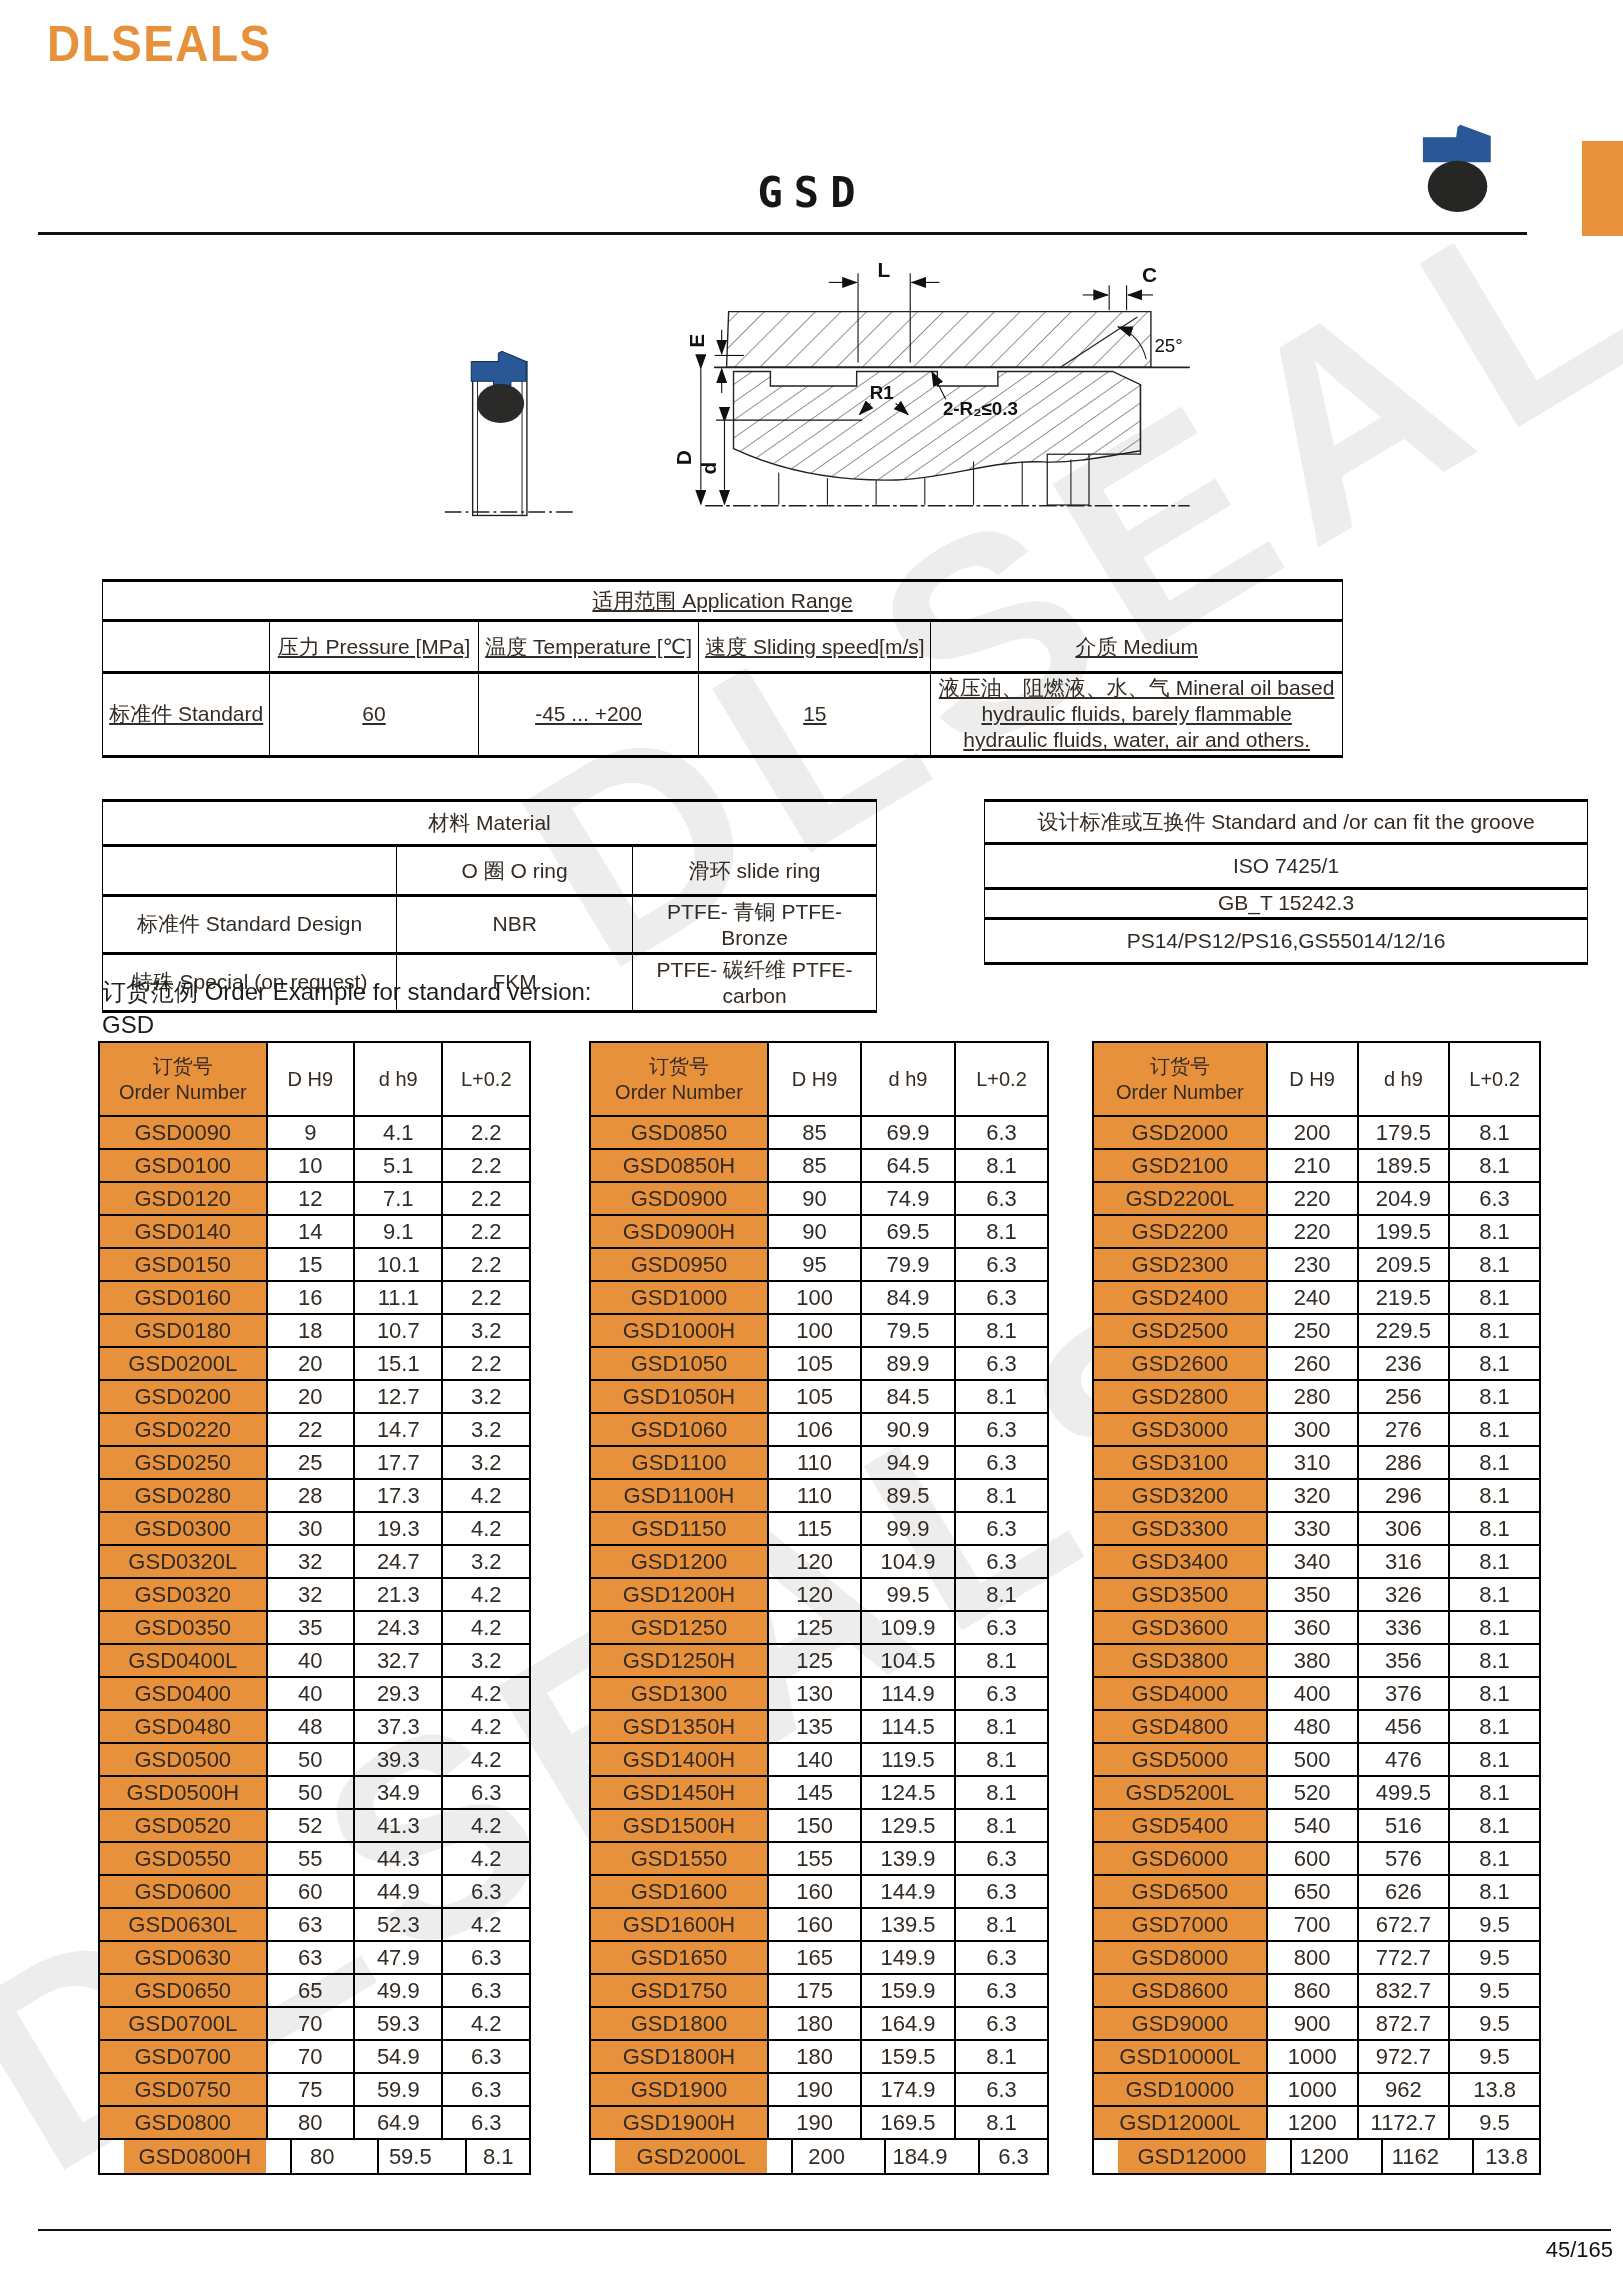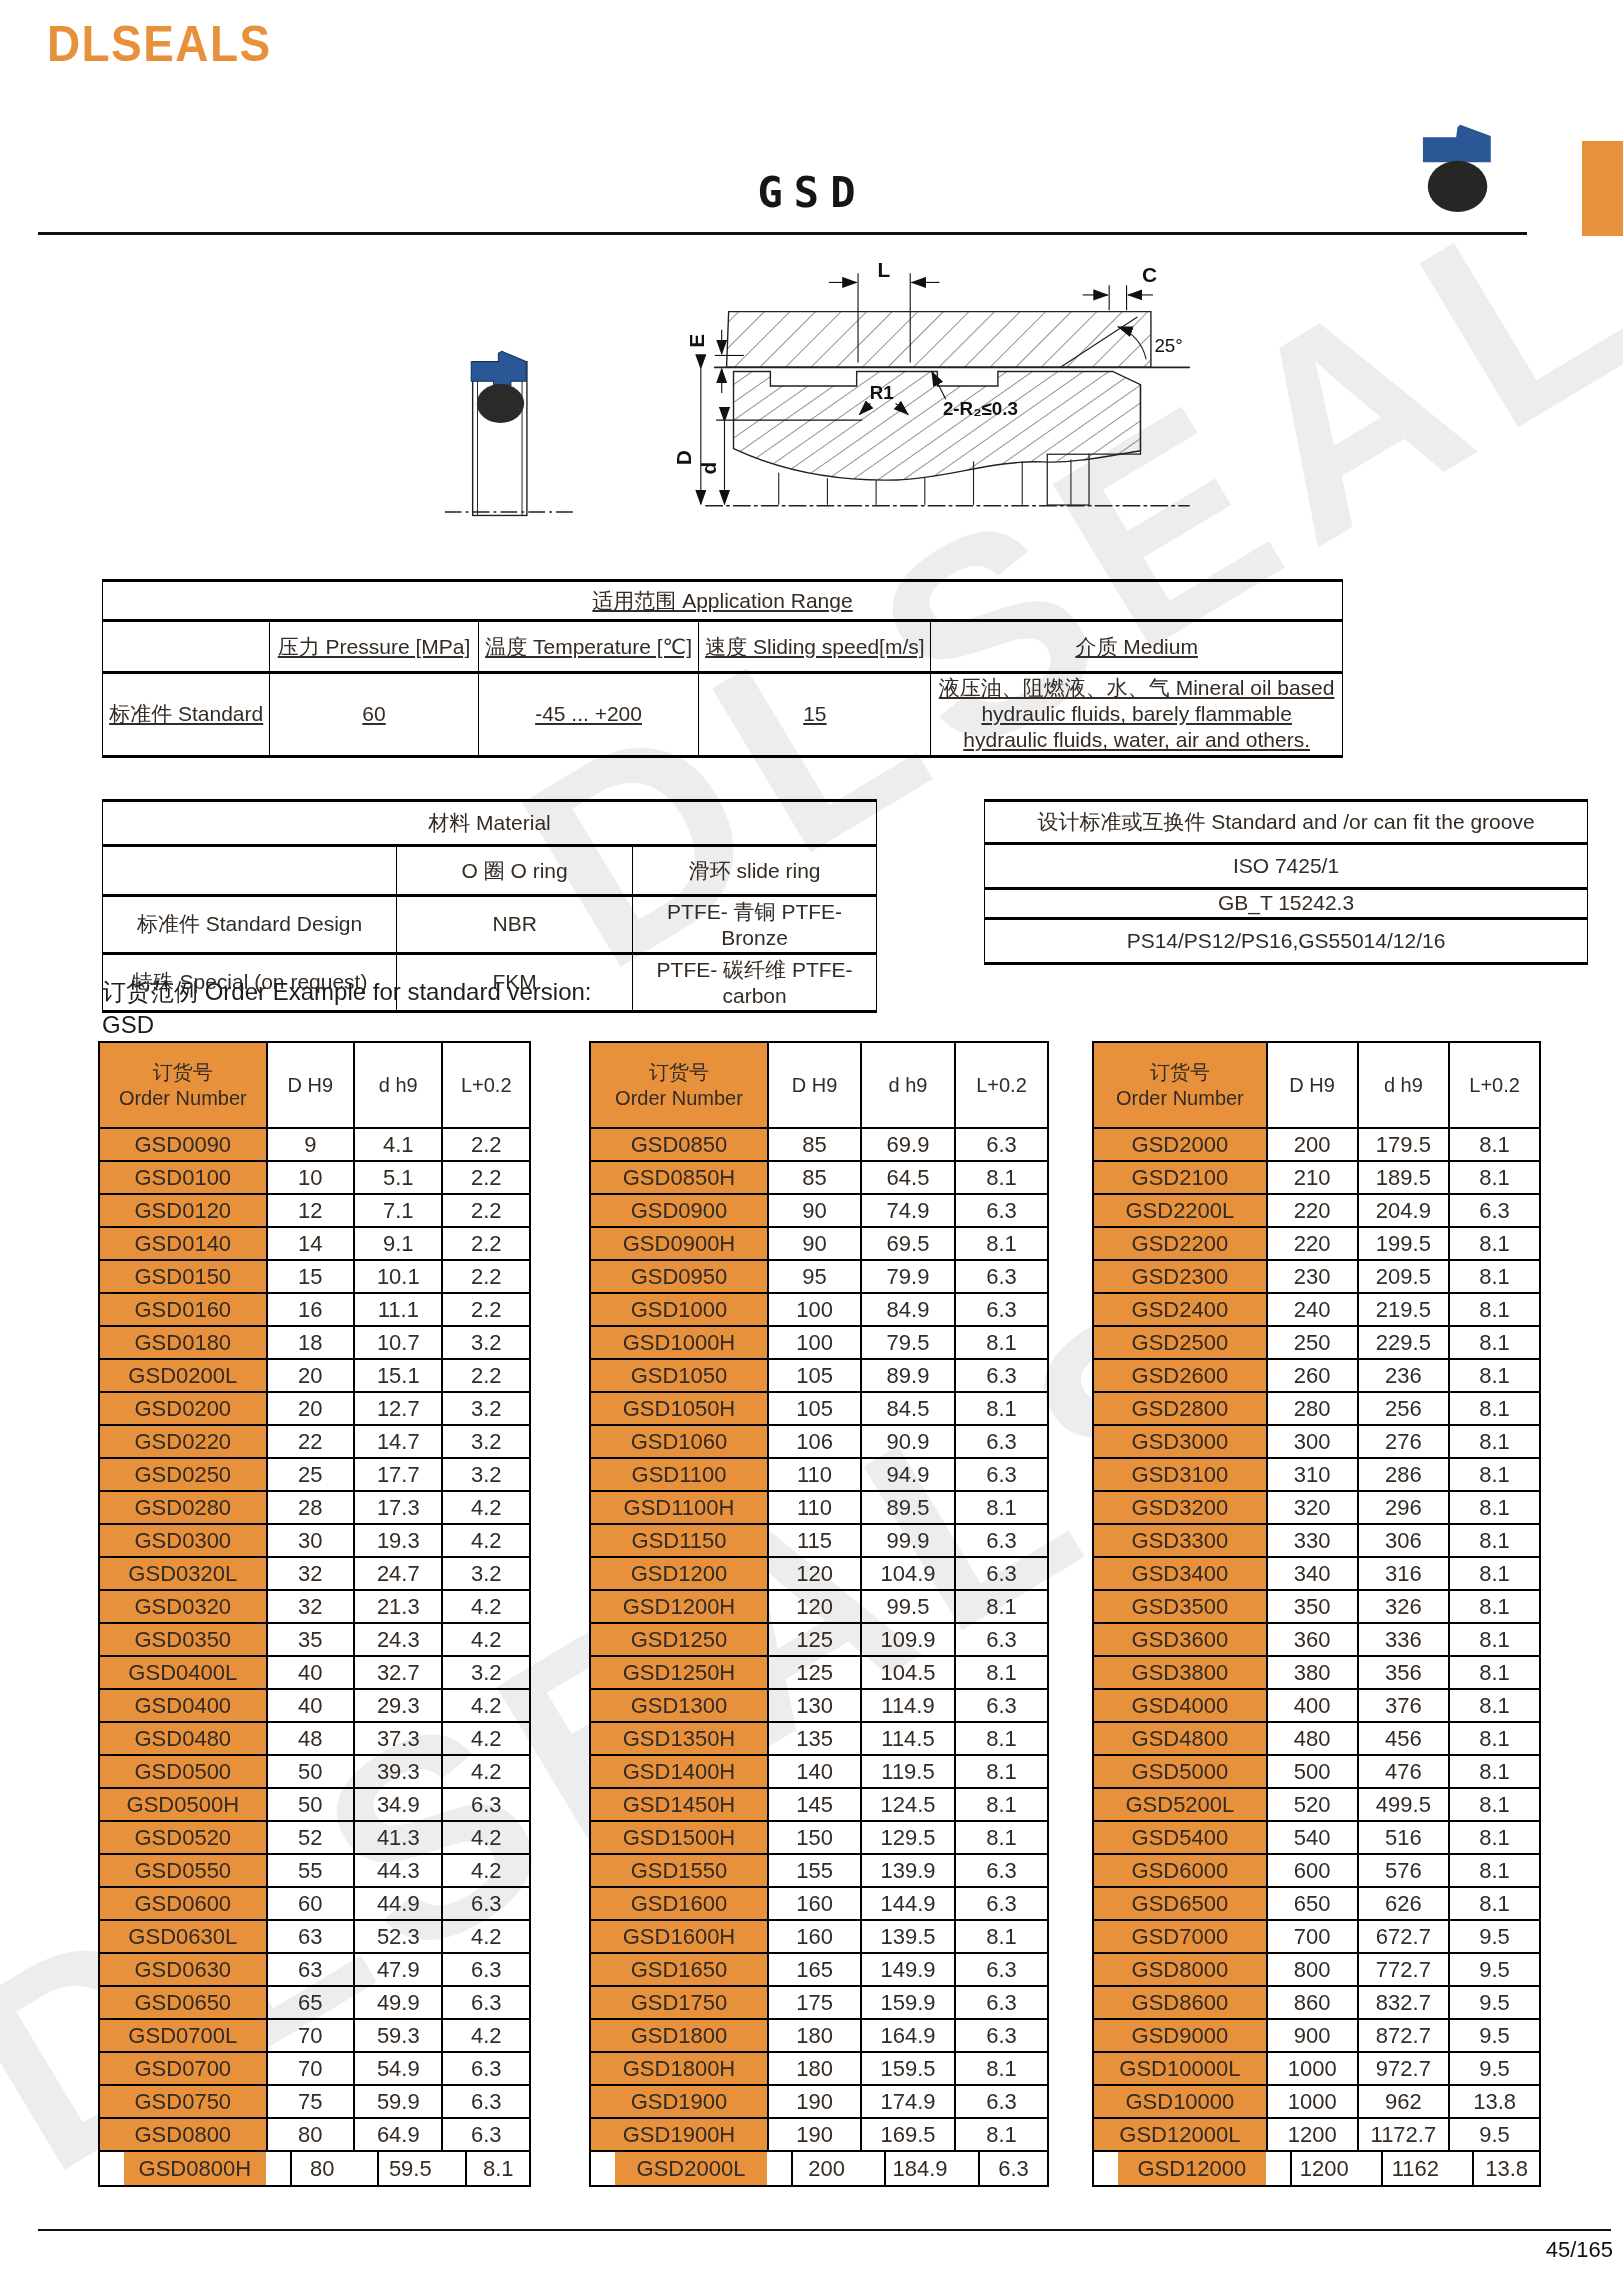--- a/index.html
+++ b/index.html
@@ -21,21 +21,21 @@
   table.dt td{border-left:1.4px solid #000;border-right:1.4px solid #000;border-top:3.5px solid #000;border-bottom:3.5px solid #000;
               text-align:center;vertical-align:middle;font-size:21px;padding:1.4px 5.6px;background:transparent;}
   #app-table{left:102px;top:579px;width:1241px;text-decoration:underline;}
   #mat-table{left:102px;top:799px;width:775px;}
   #std-table{left:936px;top:799px;width:604px;margin-left:48px;}
   .medium-cell{font-size:19.5px;line-height:26px;padding:4.2px 12.5px;}
   
   #order-example{left:102px;top:975px;font-size:24px;line-height:33px;color:#1d1d1d;}
   
   .stable{position:absolute;top:1041px;border:2.8px solid #000;background:transparent;}
-  .sthead{display:grid;grid-template-columns:38.6% 20.4% 20.6% 20.4%;height:86px;}
+  .sthead{display:grid;grid-template-columns:38.6% 20.4% 20.6% 20.4%;height:74px;}
   .sthead .hcell{border-left:2.1px solid #000;border-bottom:2.1px solid #000;display:flex;flex-direction:column;
                  align-items:center;justify-content:center;font-size:20px;line-height:26px;}
   .sthead .hcell:first-child{border-left:none;}
   .strow{display:grid;grid-template-columns:38.6% 20.4% 20.6% 20.4%;height:33px;}
   .scell{border-left:2.1px solid #000;border-bottom:2.1px solid #000;display:flex;align-items:center;justify-content:center;
          font-size:22px;}
   .scell:first-child{border-left:none;}
   .strow:last-child .scell{border-bottom:none;margin-left:24px;}
   .oc{background:#e8913c;}
   

